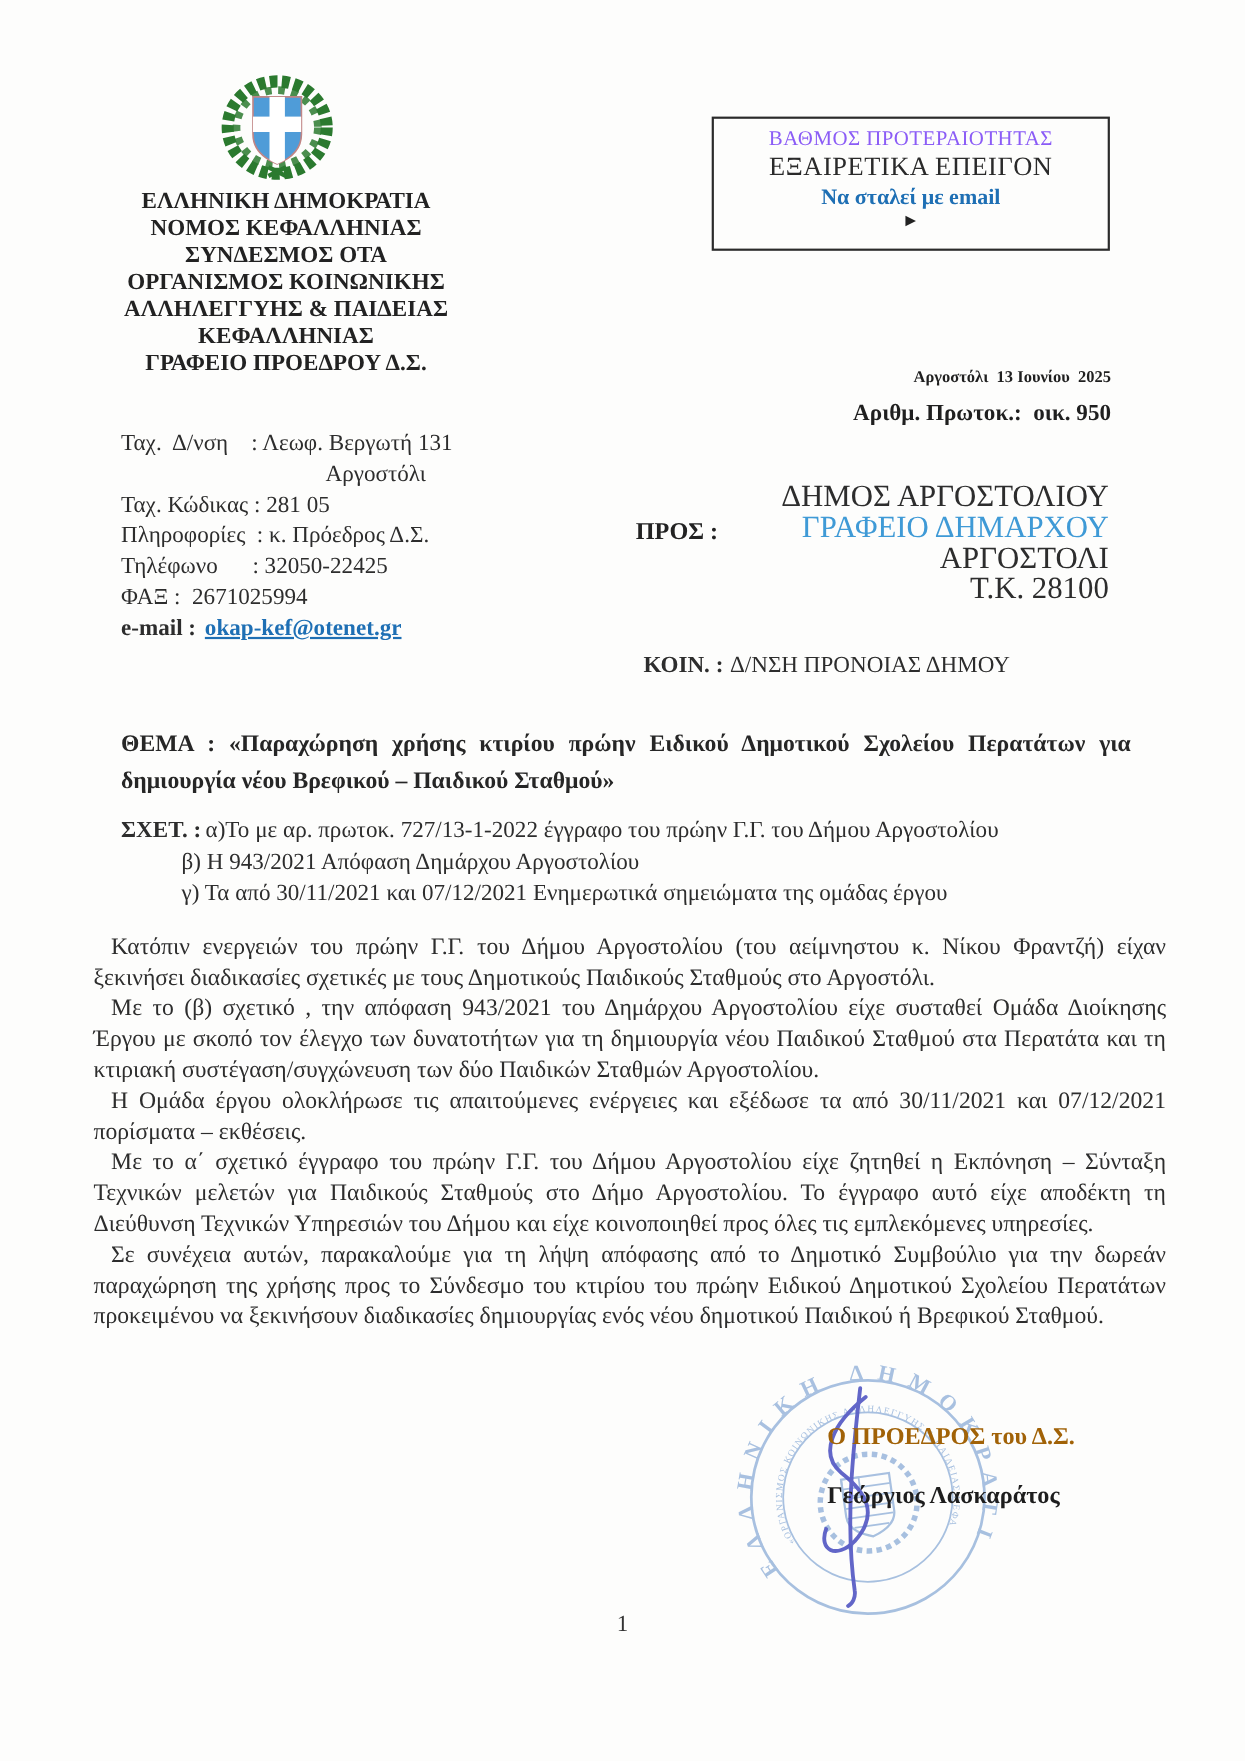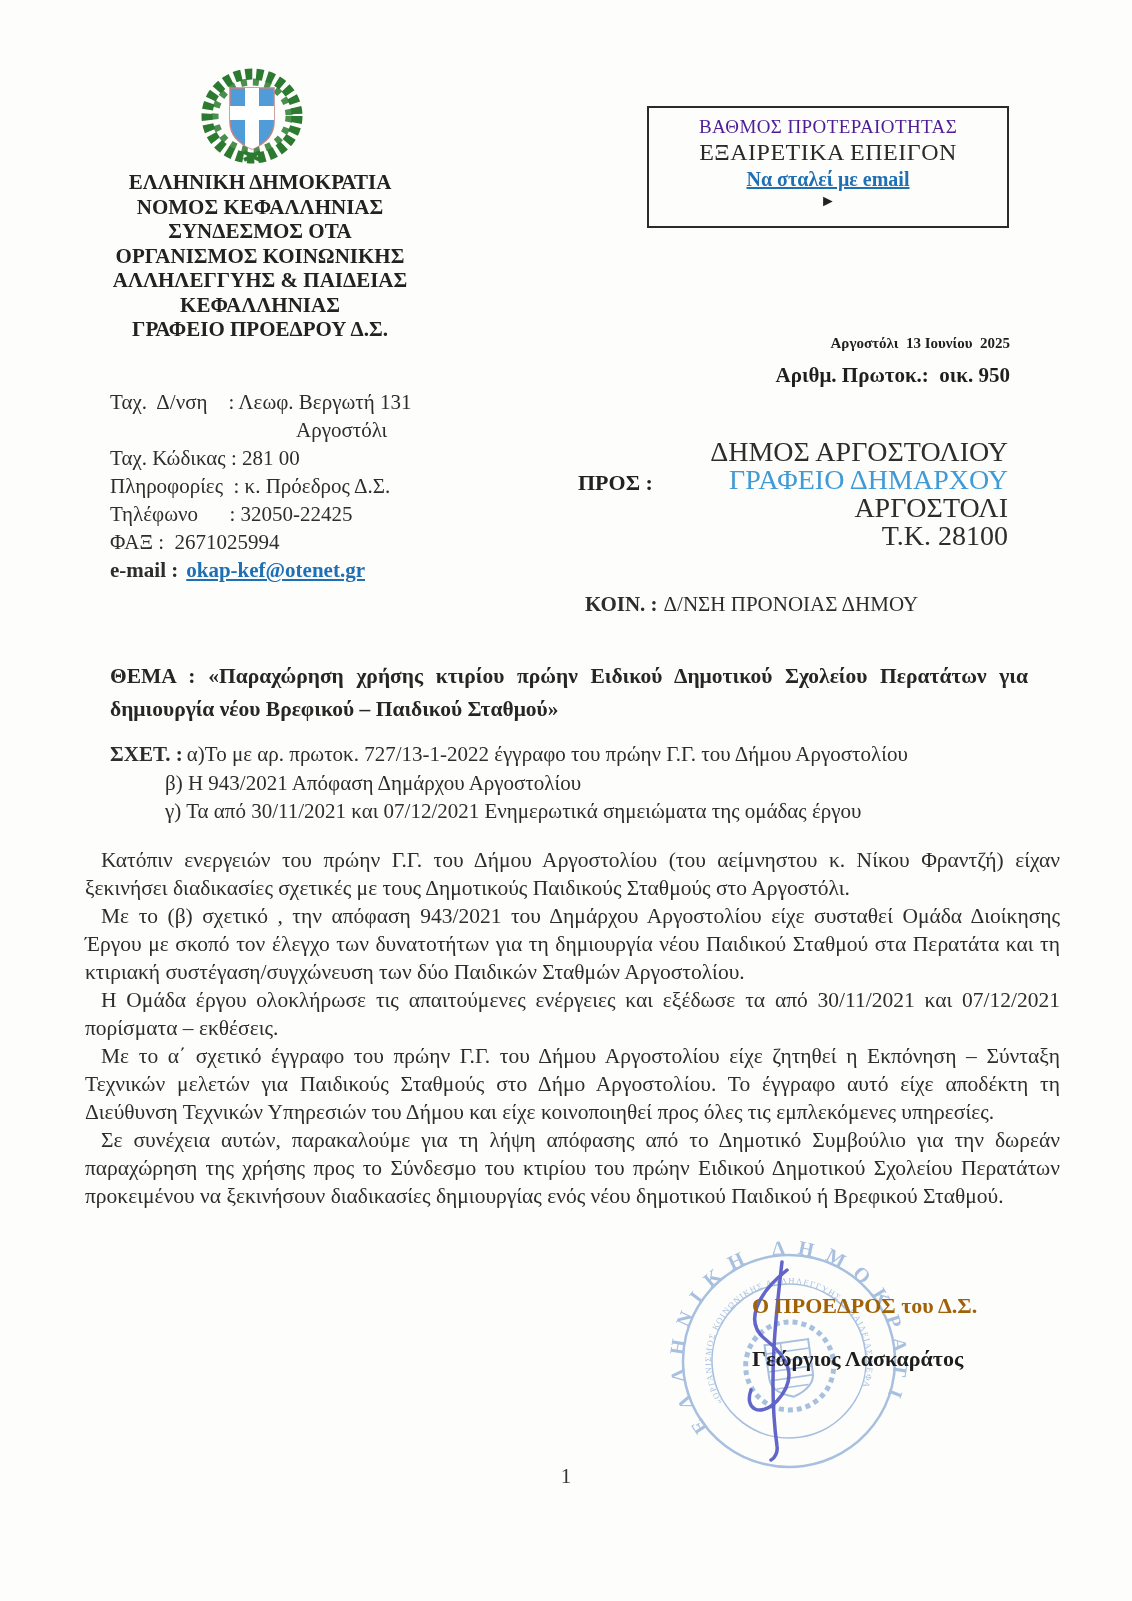--- a/index.html
+++ b/index.html
@@ -17,23 +17,23 @@
   .abs{position:absolute;}
   .pre{white-space:pre-wrap;}
   .b{font-weight:bold;}
   
   .emblem{left:182px; top:60px; width:140px; height:110px;}
   .org{left:60px; top:170px; width:400px; text-align:center;
        font-weight:bold; font-size:21px; line-height:24.5px; color:#222;}
   
   .priobox{left:647px; top:106px; width:362px; height:122px;
            border:2px solid #2b2b2b; text-align:center; padding-top:8px;}
-  .pb1{font-size:19px; color:#4c1d95; letter-spacing:.4px;}
+  .pb1{font-size:19px; color:#8b5cf6; letter-spacing:.4px;}
   .pb2{font-size:24px; color:#2a2a2a; margin-top:1px; letter-spacing:.5px;}
-  .pb3{font-size:20px; color:var(--link_blue); font-weight:bold; margin-top:2px;text-decoration:underline;}
+  .pb3{font-size:20px; color:var(--link_blue); font-weight:bold; margin-top:2px;}
   .pb4{font-size:16px; color:#222; line-height:18px; margin-top:1px;}
   
   .dateline{right:122px; top:335px; font-weight:bold; font-size:15px; text-align:right; color:#1f1f1f;}
   .protline{right:122px; top:363px; font-weight:bold; font-size:21px; text-align:left; color:#1f1f1f;}
   
   .contact{left:110px; top:388px; width:440px; font-size:21px; line-height:28px;}
   .city-indent{padding-left:186px;}
   .email a{color:var(--link_blue); font-weight:bold; text-decoration:underline; margin-left:8px; cursor:pointer;}
   
   .pros{left:578px; top:470px; font-weight:bold; font-size:22px; color:#222;}
@@ -94,21 +94,21 @@
     <div class="pb3">Να σταλεί  με email</div>
     <div class="pb4">►</div>
   </div>
 
   <div class="abs dateline pre">Αργοστόλι  13 Ιουνίου  2025</div>
   <div class="abs protline pre">Αριθμ. Πρωτοκ.:  οικ. 950</div>
 
   <div class="abs contact">
     <div class="pre">Ταχ.  Δ/νση    : Λεωφ. Βεργωτή 131</div>
     <div class="pre city-indent">Αργοστόλι</div>
-    <div class="pre">Ταχ. Κώδικας : 281 00</div>
+    <div class="pre">Ταχ. Κώδικας : 281 05</div>
     <div class="pre">Πληροφορίες  : κ. Πρόεδρος Δ.Σ.</div>
     <div class="pre">Τηλέφωνο      : 32050-22425</div>
     <div class="pre">ΦΑΞ :  2671025994</div>
     <div class="email">
       <span class="b">e-mail :</span><a>okap-kef@otenet.gr</a>
     </div>
   </div>
 
   <div class="abs pros">ΠΡΟΣ :</div>
   <div class="abs recipient">

